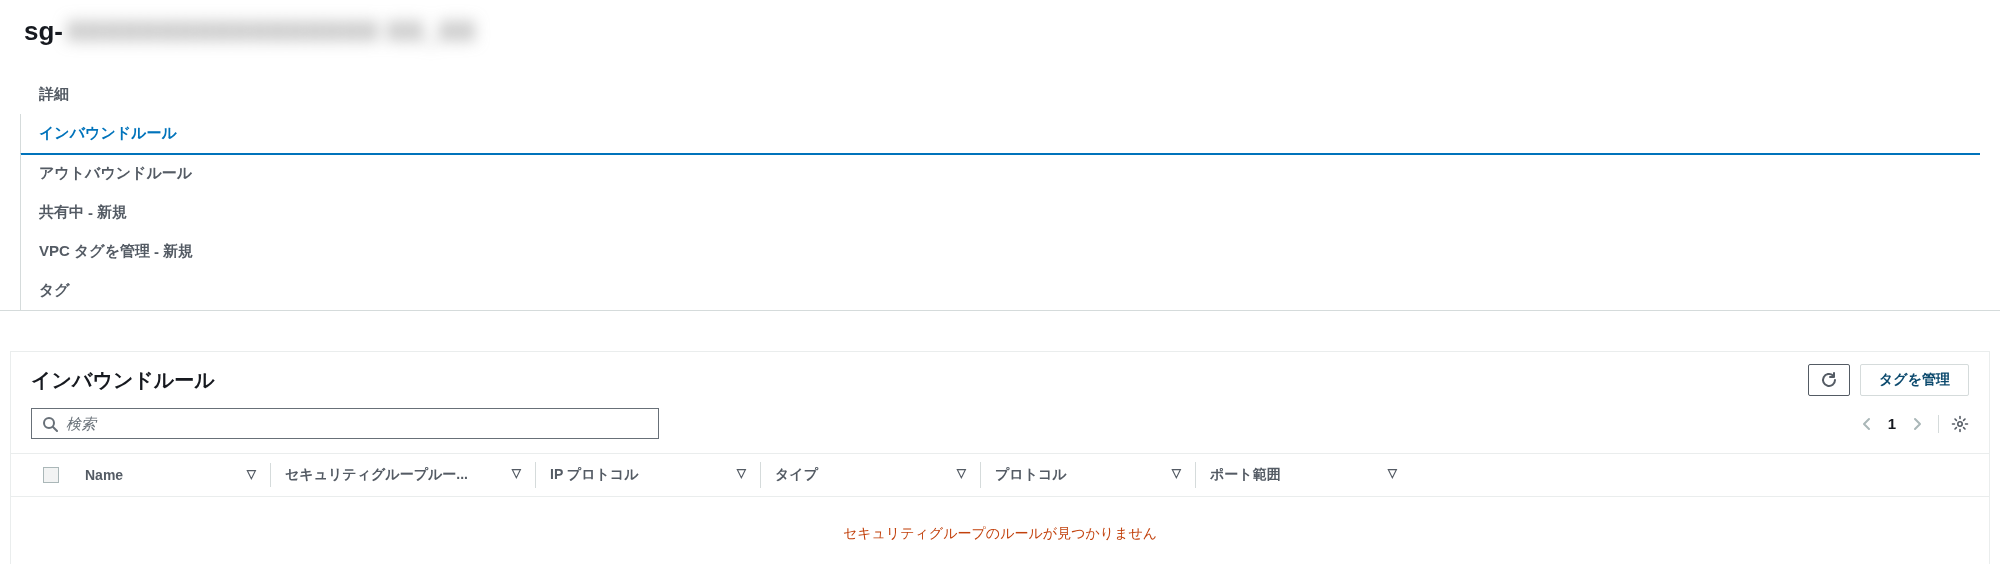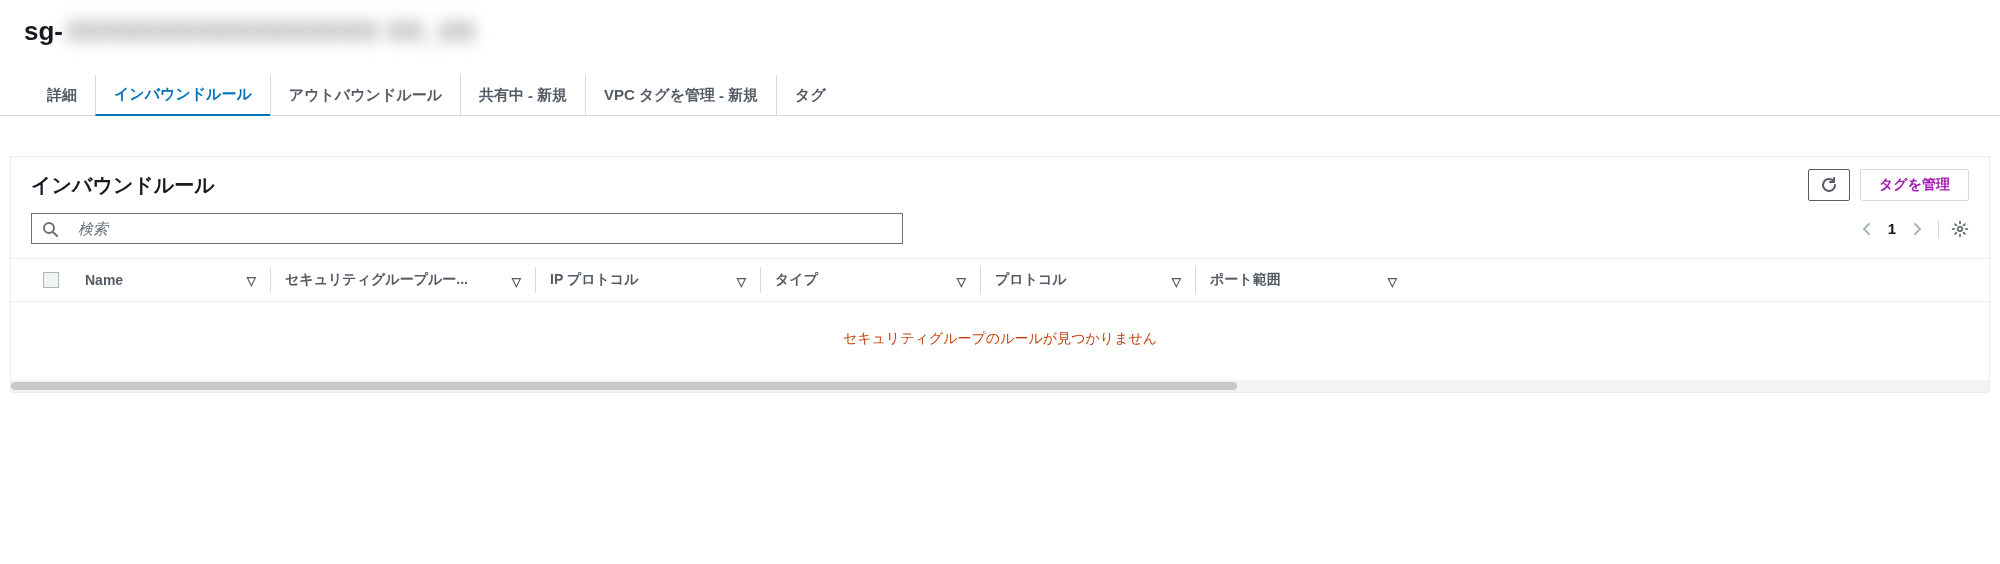--- a/index.html
+++ b/index.html
@@ -18,22 +18,23 @@
       gap: 4px;
     }
     .page-title .blurred {
       filter: blur(8px);
       color: #777;
       letter-spacing: 1px;
     }
     .tabs {
       display: flex;
       border-bottom: 1px solid #d5dbdb;
-      padding: 0 28px;
+      padding: 0 20px;
       margin-top: 20px;
+      flex-direction: column;
     }
     .tab {
       padding: 10px 18px;
       font-size: 15px;
       font-weight: 700;
       color: #545b64;
       cursor: pointer;
       display: flex;
       align-items: center;
       gap: 4px;
@@ -75,37 +76,37 @@
       font-size: 14px;
       font-weight: 700;
       color: #545b64;
       cursor: pointer;
       border-radius: 2px;
       display: flex;
       align-items: center;
       justify-content: center;
     }
     .btn.icon-only { padding: 6px 12px; }
-    .btn.disabled { color: #a21caf; border-color: #d5dbdb; cursor: default; }
+    .btn.disabled { color: #0c4a6e; border-color: #d5dbdb; cursor: default; }
     .search-row {
       display: flex;
       align-items: center;
       justify-content: space-between;
       padding: 8px 20px 14px 20px;
       gap: 16px;
     }
     .search-box {
       flex: 0 0 auto;
-      width: 872px;
+      width: 628px;
       max-width: 50%;
       display: flex;
       align-items: center;
       border: 1px solid #687078;
       padding: 6px 10px;
-      gap: 20px;
+      gap: 8px;
     }
     .search-box input {
       border: none;
       outline: none;
       font-size: 15px;
       width: 100%;
     }
     .search-box input::placeholder { color: #687078; font-style: italic; }
     .pager {
       display: flex;
@@ -119,21 +120,21 @@
       display: flex;
       align-items: center;
       border-top: 1px solid #eaeded;
       border-bottom: 1px solid #eaeded;
       background: #fff;
       padding: 8px 20px;
       gap: 0;
     }
     .th {
       display: flex;
-      align-items: flex-end;
+      align-items: flex-start;
       justify-content: space-between;
       font-weight: 700;
       color: #545b64;
       font-size: 14px;
       padding: 4px 14px;
       border-right: 1px solid #d5dbdb;
     }
     .th:last-child { border-right: none; }
     .th .sort-icon { color: #545b64; font-size: 12px; }
     .checkbox-cell { width: 40px; display:flex; justify-content:center; }

